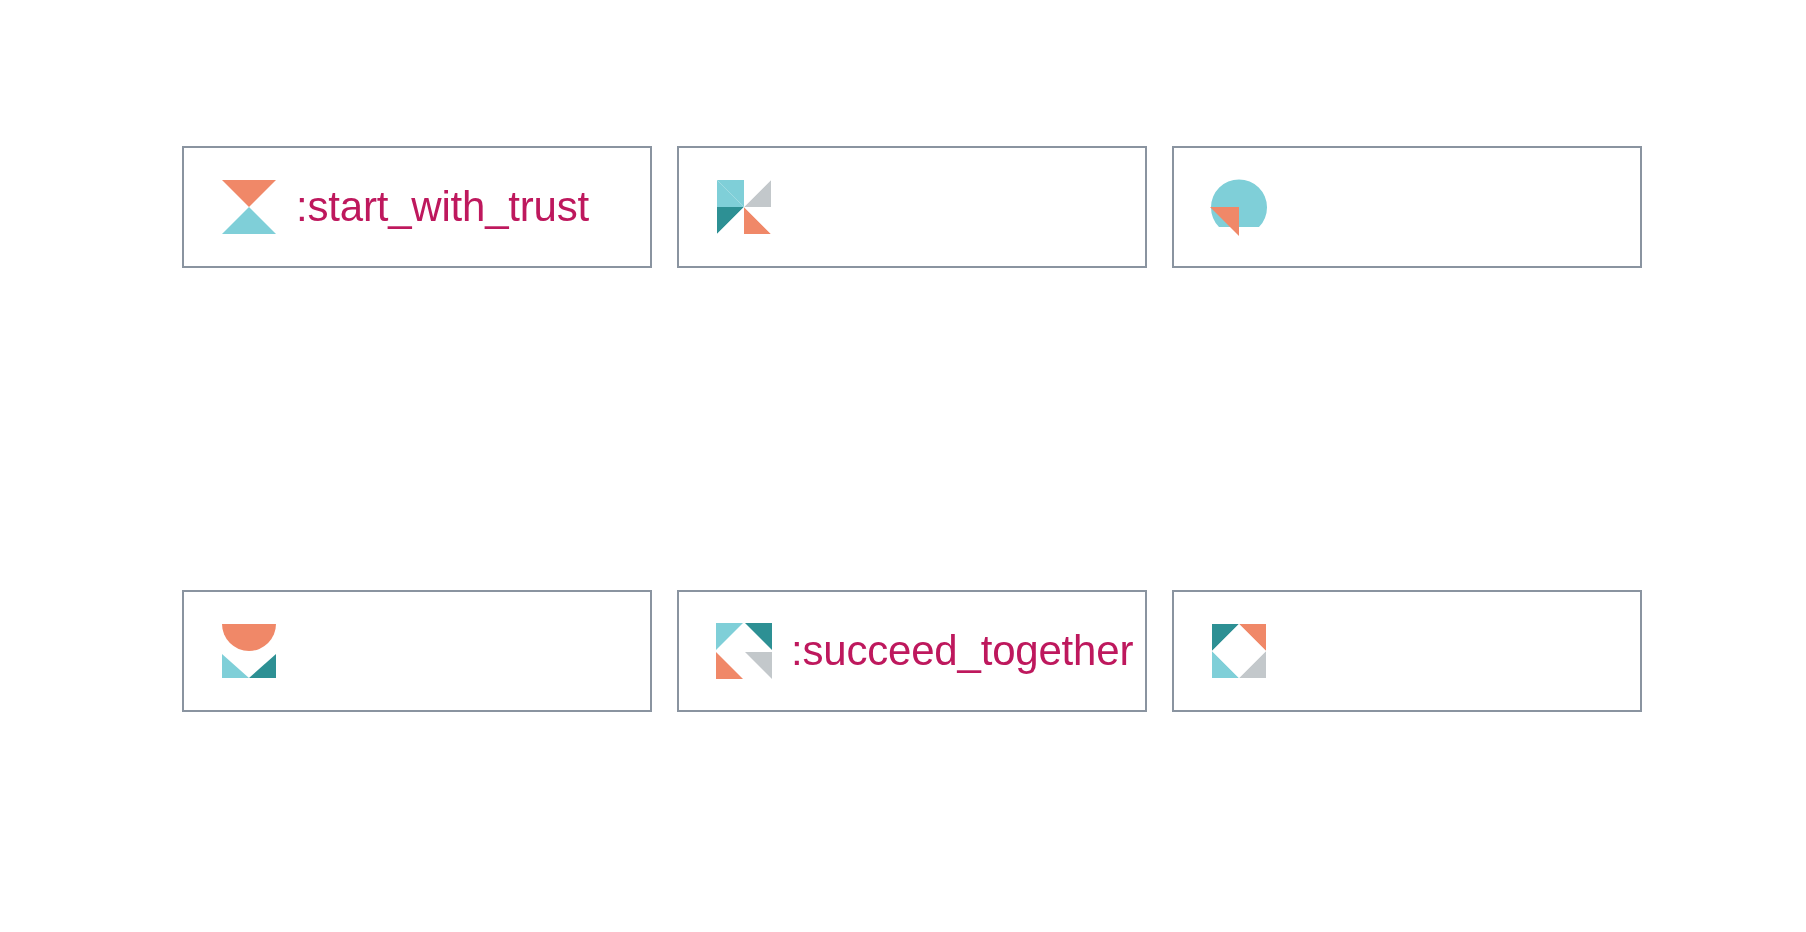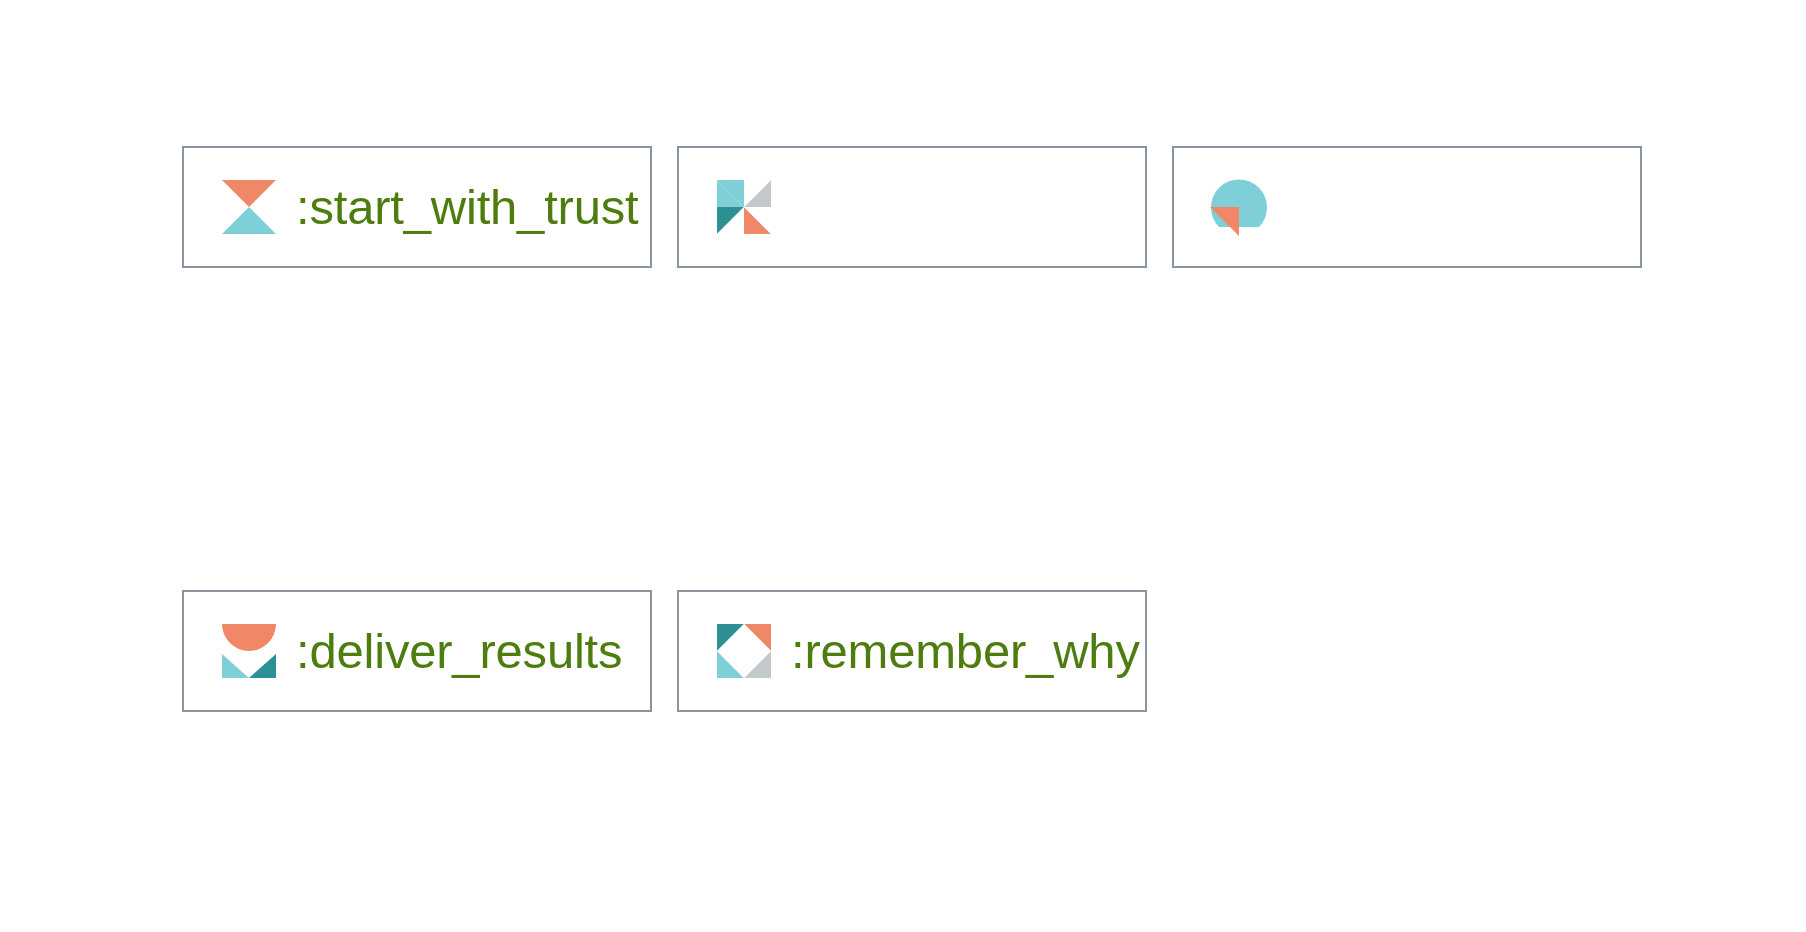--- a/index.html
+++ b/index.html
@@ -47,23 +47,23 @@
 
   .icon {
     width: 66px;
     height: 66px;
     flex: 0 0 66px;
     display: block;
   }
 
   .label {
     font-family: "Liberation Sans", sans-serif;
-    font-size: 49px;
+    font-size: 42px;
     font-weight: 400;
-    color: #4d7c0f;
+    color: #be185d;
     letter-spacing: -0.2px;
     white-space: nowrap;
     line-height: 1;
   }
 </style>
 </head>
 <body>
 
 <div class="page">
 
@@ -104,32 +104,39 @@
     <div class="row-spacer"></div>
 
     <div class="row">
 
       <div class="card">
         <svg class="icon" viewBox="0 0 66 66">
           <path d="M 6 6 L 60 6 A 27 27 0 0 1 6 6 Z" fill="#f08868"></path>
           <polygon points="6,36 6,60 33,60" fill="#7fcfd8"></polygon>
           <polygon points="60,36 60,60 33,60" fill="#2d9094"></polygon>
         </svg>
-        <span class="label">:deliver_results</span>
       </div>
 
+      <div class="card">
+        <svg class="icon" viewBox="0 0 66 66">
+          <polygon points="5,5 32,5 5,32" fill="#7fcfd8"></polygon>
+          <polygon points="34,5 61,5 61,32" fill="#2d9094"></polygon>
+          <polygon points="5,34 32,61 5,61" fill="#f08868"></polygon>
+          <polygon points="34,34 61,34 61,61" fill="#c3c8cb"></polygon>
+        </svg>
+        <span class="label">:succeed_together</span>
+      </div>
 
       <div class="card">
         <svg class="icon" viewBox="0 0 66 66">
           <polygon points="6,6 33,6 6,33" fill="#2d9094"></polygon>
           <polygon points="33,6 60,6 60,33" fill="#f08868"></polygon>
           <polygon points="6,33 6,60 33,60" fill="#7fcfd8"></polygon>
           <polygon points="60,33 60,60 33,60" fill="#c3c8cb"></polygon>
           <polygon points="33,6 60,33 33,60 6,33" fill="#ffffff"></polygon>
         </svg>
-        <span class="label">:remember_why</span>
       </div>
 
     </div>
 
   </div>
 
 </div>
 
 </body></html>

